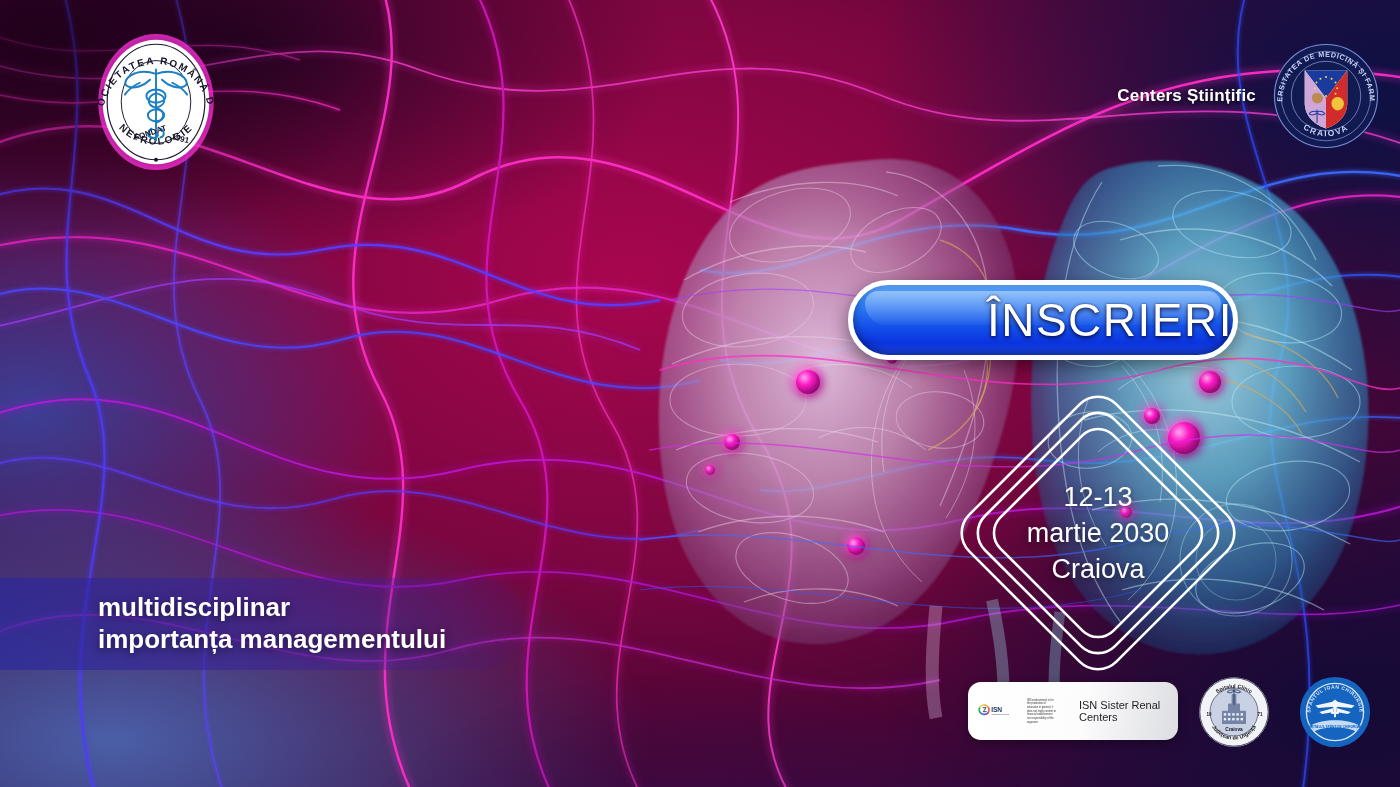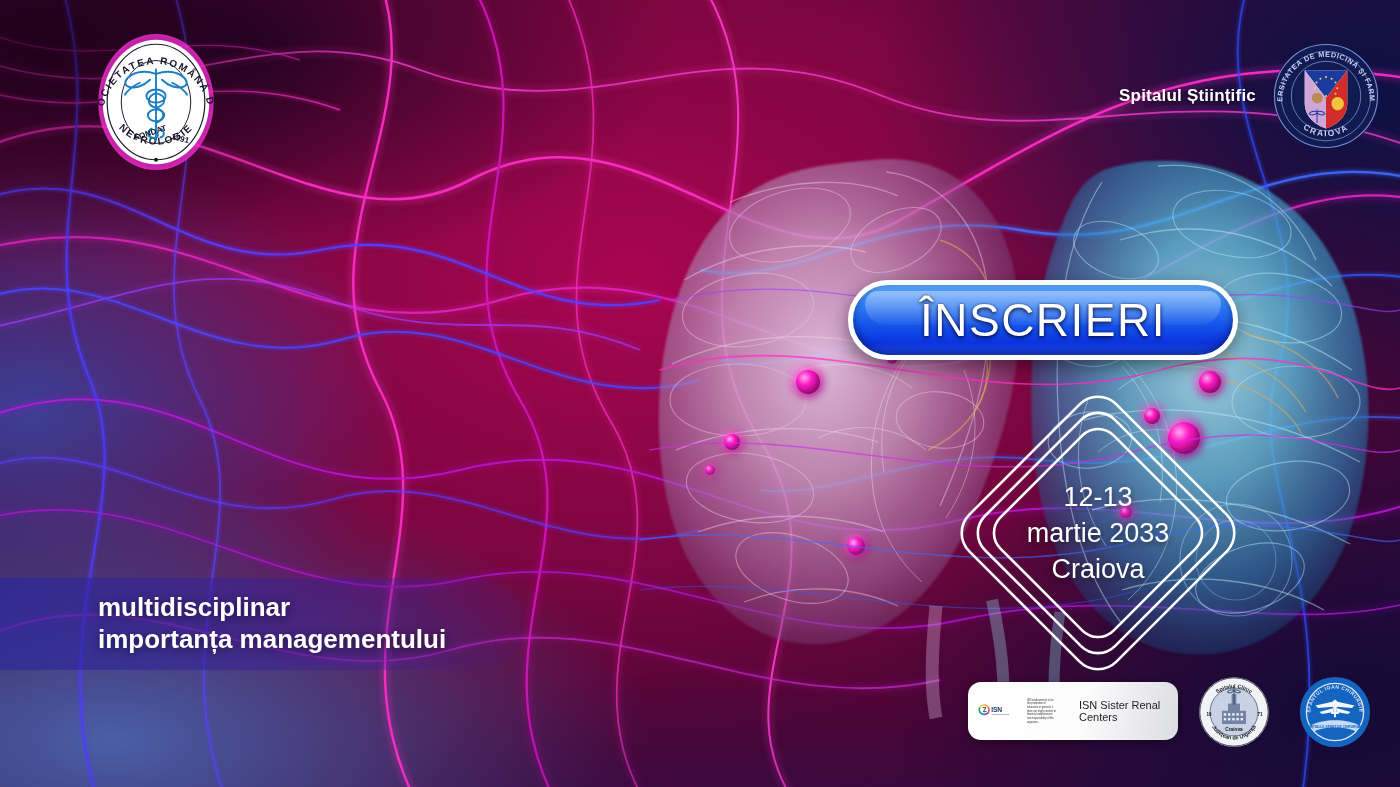--- a/index.html
+++ b/index.html
@@ -69,21 +69,21 @@
     color:#fff; font-weight:700; font-size:26px; line-height:1.22;
     text-shadow:0 2px 8px rgba(0,0,0,.5);
   }
 
   
   .inscrieri-btn {
     position:absolute; left:848px; top:280px; width:390px; height:80px;
     border-radius:42px; border:5px solid #ffffff;
     background:linear-gradient(180deg,#5aa4fa 0%, #2f7ef3 28%, #1553ea 58%, #0b34e0 82%, #1c49f0 100%);
     box-shadow:0 6px 18px rgba(0,0,0,.45), inset 0 -3px 8px rgba(0,0,20,.45);
-    display:flex; align-items:center; justify-content:center;
+    display:flex; align-items:center; justify-content:flex-end;
     cursor:pointer; overflow:hidden;
   }
   .inscrieri-btn::before {
     content:""; position:absolute; left:12px; right:12px; top:6px; height:34px;
     border-radius:24px 24px 40px 40px;
     background:linear-gradient(180deg, rgba(255,255,255,.40), rgba(255,255,255,.04));
     pointer-events:none;
   }
   .inscrieri-label {
     position:relative; color:#ffffff; font-size:46px; font-weight:400;
@@ -350,21 +350,21 @@
         <ellipse cx="100" cy="118" rx="11" ry="8"></ellipse>
         <path d="M94,136 C88,140 88,146 94,148 C100,150 106,146 100,140"></path>
         <path d="M106,136 C112,140 112,146 106,148"></path>
       </g>
       <text x="72" y="152" font-family="'Liberation Sans',sans-serif" font-size="11" font-weight="700" fill="#141428" transform="rotate(-18 72 152)">FONDAT</text>
       <text x="120" y="150" font-family="'Liberation Sans',sans-serif" font-size="11" font-weight="700" fill="#141428" transform="rotate(14 120 150)">1991</text>
     </svg>
   </div>
 
   <div class="partner-wrap">
-    <div class="partner-label">Spitalul Științific</div>
+    <div class="partner-label">Centers Științific</div>
     <div class="umf-seal">
       <svg viewBox="0 0 200 200">
         <defs>
           <path id="umfTop" d="M 22,108 A 78,78 0 0 1 178,108" fill="none"></path>
           <path id="umfBot" d="M 32,104 A 68,68 0 0 0 168,104" fill="none"></path>
         </defs>
         <circle cx="100" cy="100" r="94" fill="#121a52"></circle>
         <circle cx="100" cy="100" r="92" fill="none" stroke="#7d8ad0" stroke-width="2"></circle>
         <circle cx="100" cy="100" r="80" fill="none" stroke="#7d8ad0" stroke-width="1.4"></circle>
         <circle cx="100" cy="100" r="62" fill="none" stroke="#9aa6e0" stroke-width="1.2"></circle>
@@ -418,21 +418,21 @@
   <div class="date-diamond">
     <svg viewBox="0 0 300 300">
       <g transform="translate(150,150) rotate(45)" fill="none" stroke="#ffffff" stroke-width="2.6">
         <rect x="-104" y="-104" width="208" height="208" rx="26" ry="26"></rect>
         <rect x="-92" y="-92" width="184" height="184" rx="24" ry="24"></rect>
         <rect x="-80" y="-80" width="160" height="160" rx="22" ry="22"></rect>
       </g>
     </svg>
     <div class="date-text">
       <div>12-13</div>
-      <div>martie 2033</div>
+      <div>martie 2030</div>
       <div>Craiova</div>
     </div>
   </div>
 
   <div class="isn-card">
     <div class="isn-mark">
       <svg viewBox="0 0 120 46">
         <g>
           <circle cx="19" cy="20" r="15" fill="none" stroke="#e8e8ea" stroke-width="1"></circle>
           <path d="M19,6 A14,14 0 0 1 31,13" stroke="#f2a33c" stroke-width="5" fill="none" stroke-linecap="round"></path>

